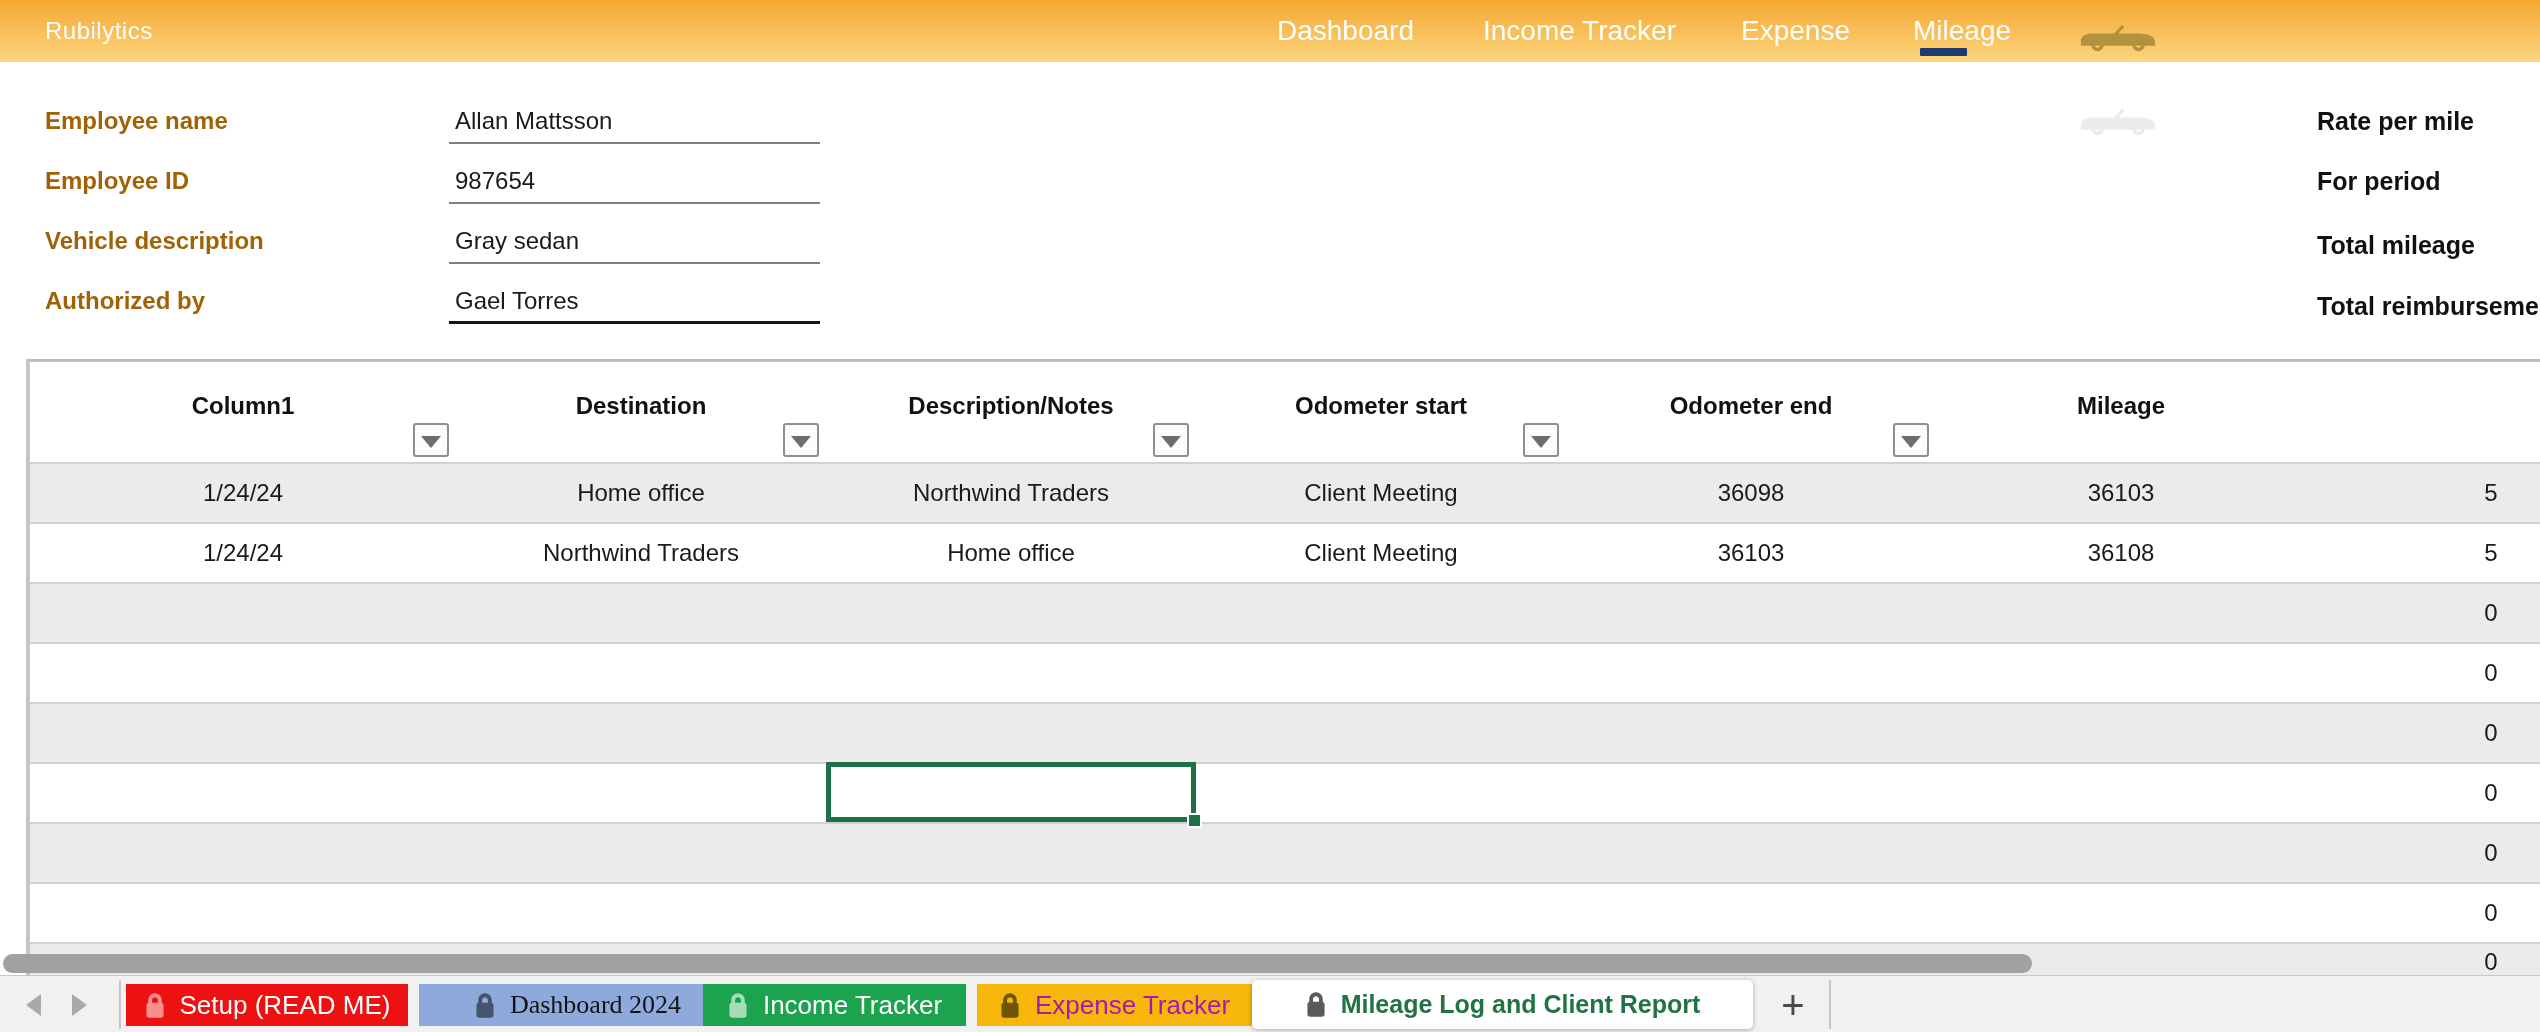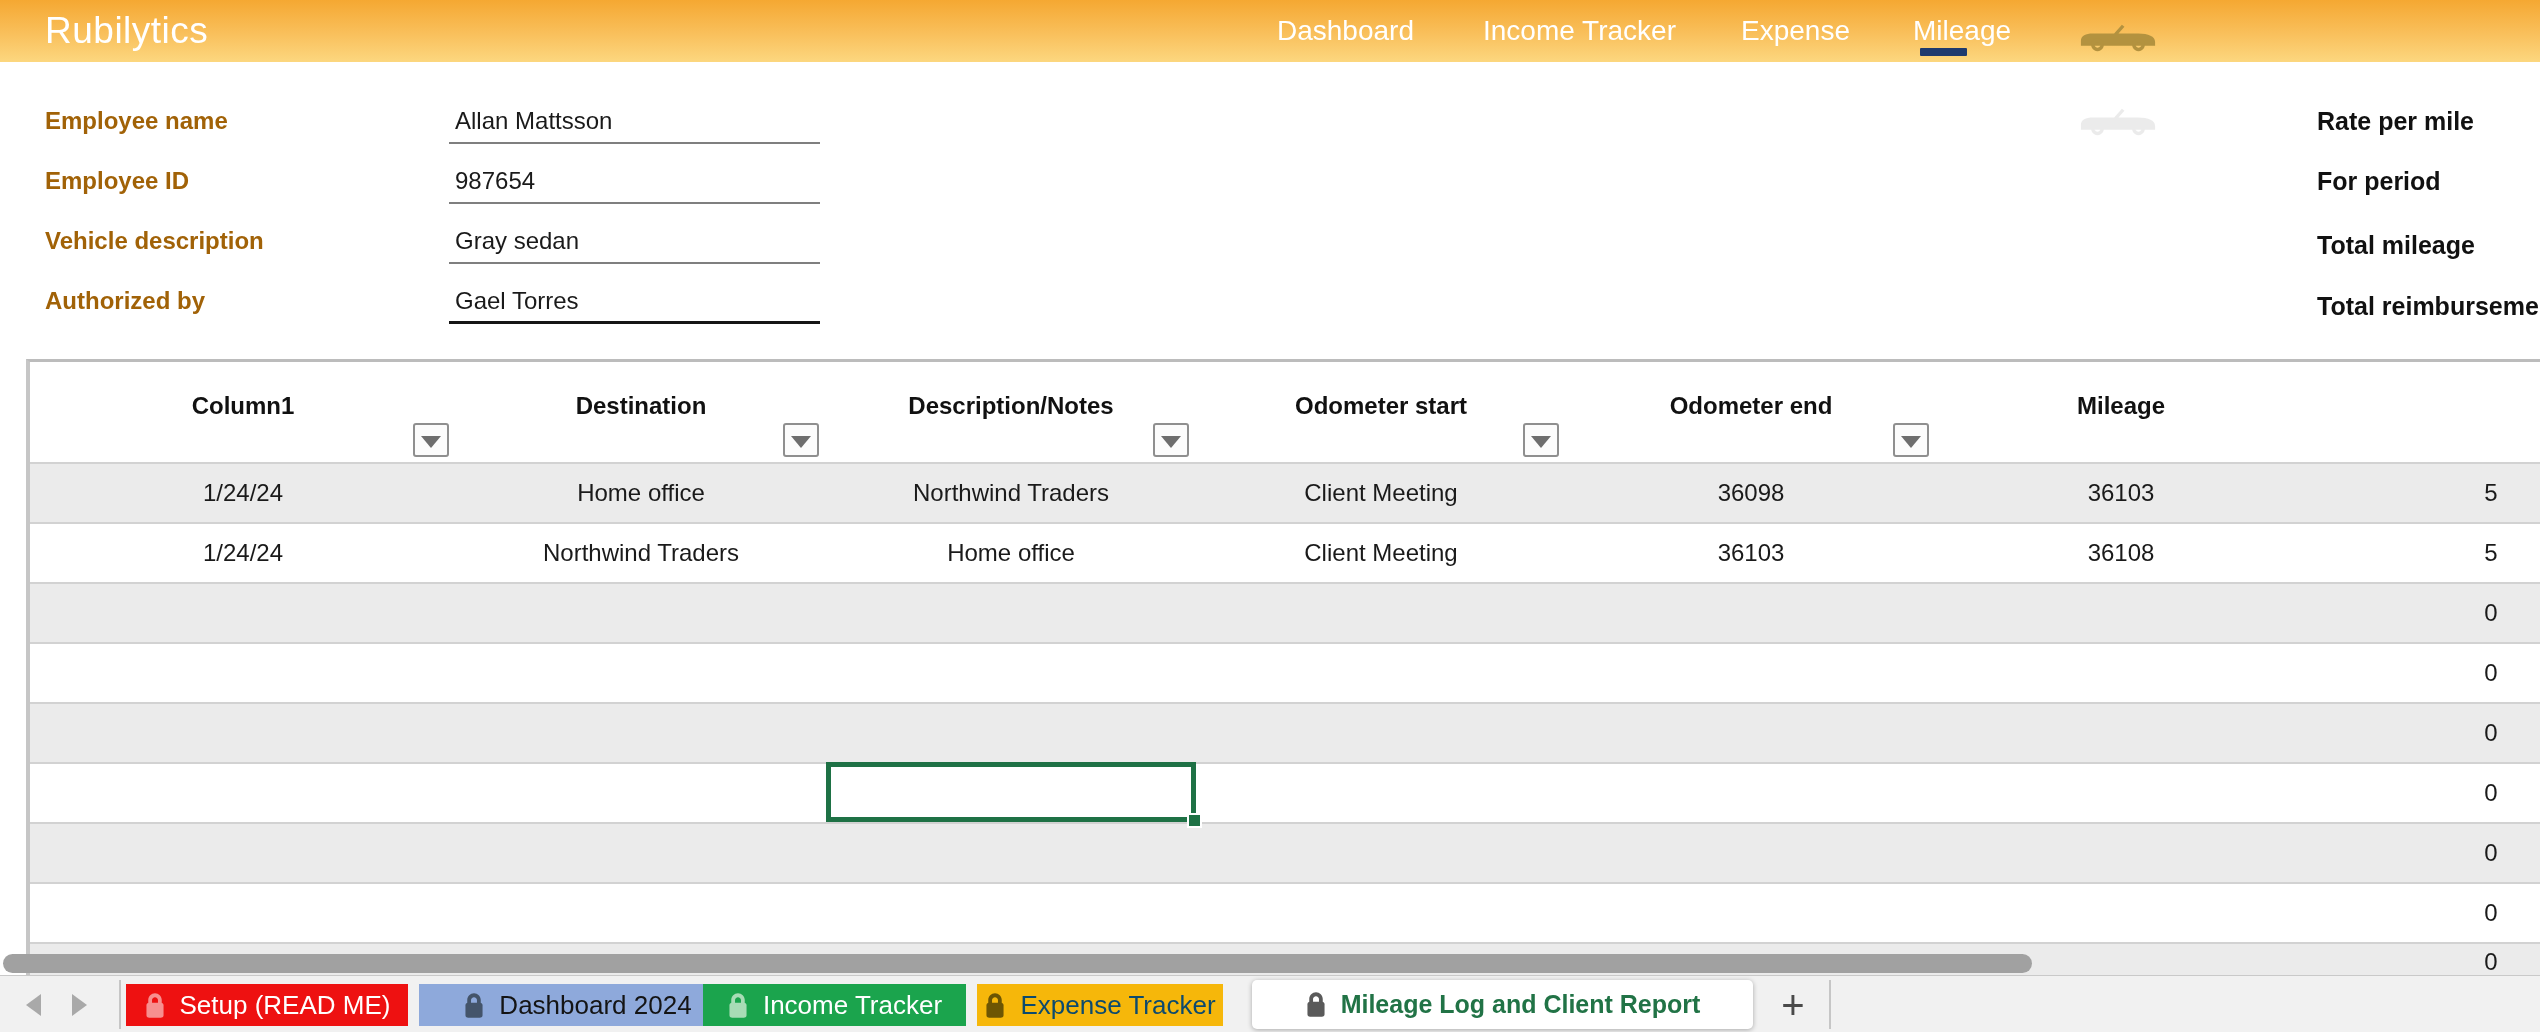--- a/index.html
+++ b/index.html
@@ -9,21 +9,21 @@
   }
   *{box-sizing:border-box;}
 
   
   .app-header{
     position:absolute;left:0;top:0;width:2540px;height:62px;
     background:linear-gradient(180deg,#f5a832 0%, #f9c05c 55%, #fcd77f 100%);
   }
   .brand{
     position:absolute;left:45px;top:0;height:62px;line-height:62px;
-    font-size:37px;color:#ffffff;letter-spacing:0.5px;
+    font-size:24px;color:#ffffff;letter-spacing:0.5px;
   }
   .nav-item{
     position:absolute;top:0;height:65px;line-height:62px;
     font-size:28px;color:#ffffff;cursor:default;white-space:nowrap;
   }
   .nav-dashboard{left:1277px;}
   .nav-income{left:1483px;}
   .nav-expense{left:1741px;}
   .nav-mileage{left:1913px;}
   .nav-underline{
@@ -82,25 +82,25 @@
   .sheet-nav{position:absolute;top:18px;width:0;height:0;cursor:pointer;}
   .sheet-nav.left{left:26px;border-top:11px solid transparent;border-bottom:11px solid transparent;border-right:15px solid #a9a9a9;}
   .sheet-nav.right{left:72px;border-top:11px solid transparent;border-bottom:11px solid transparent;border-left:15px solid #a9a9a9;}
   .tab-divider{position:absolute;top:4px;width:2px;height:49px;background:#c6c6c6;}
   .tab{
     position:absolute;top:8px;height:42px;display:flex;align-items:center;justify-content:center;
     gap:14px;font-size:26px;cursor:pointer;white-space:nowrap;
   }
   .tab-setup{left:126px;width:282px;background:#ee1111;color:#ffffff;}
   .tab-setup .lock{color:#f78f8f;}
-  .tab-dash{left:419px;width:317px;background:#8ea9db;color:#141414;}
+  .tab-dash{left:419px;width:317px;background:#8ea9db;color:#141414;font-family:Liberation Serif, serif;}
   .tab-dash .lock{color:#44546a;}
   .tab-income{left:703px;width:263px;background:#1ba44d;color:#ffffff;}
   .tab-income .lock{color:#a8dcb6;}
-  .tab-expense{left:977px;width:246px;background:#f6b70a;color:#0c4a6e;}
+  .tab-expense{left:977px;width:275px;background:#f6b70a;color:#a21caf;}
   .tab-expense .lock{color:#6d5503;}
   .tab-active{
     left:1252px;width:501px;top:4px;height:49px;background:#ffffff;color:#217346;
     font-weight:bold;font-size:25px;border-radius:5px;box-shadow:0 1px 5px rgba(0,0,0,0.3);z-index:2;
   }
   .tab-active .lock{color:#5a5a5a;}
   .lock{display:flex;align-items:center;}
   .plus-btn{
     position:absolute;left:1770px;top:8px;width:46px;height:42px;
     display:flex;align-items:center;justify-content:center;

